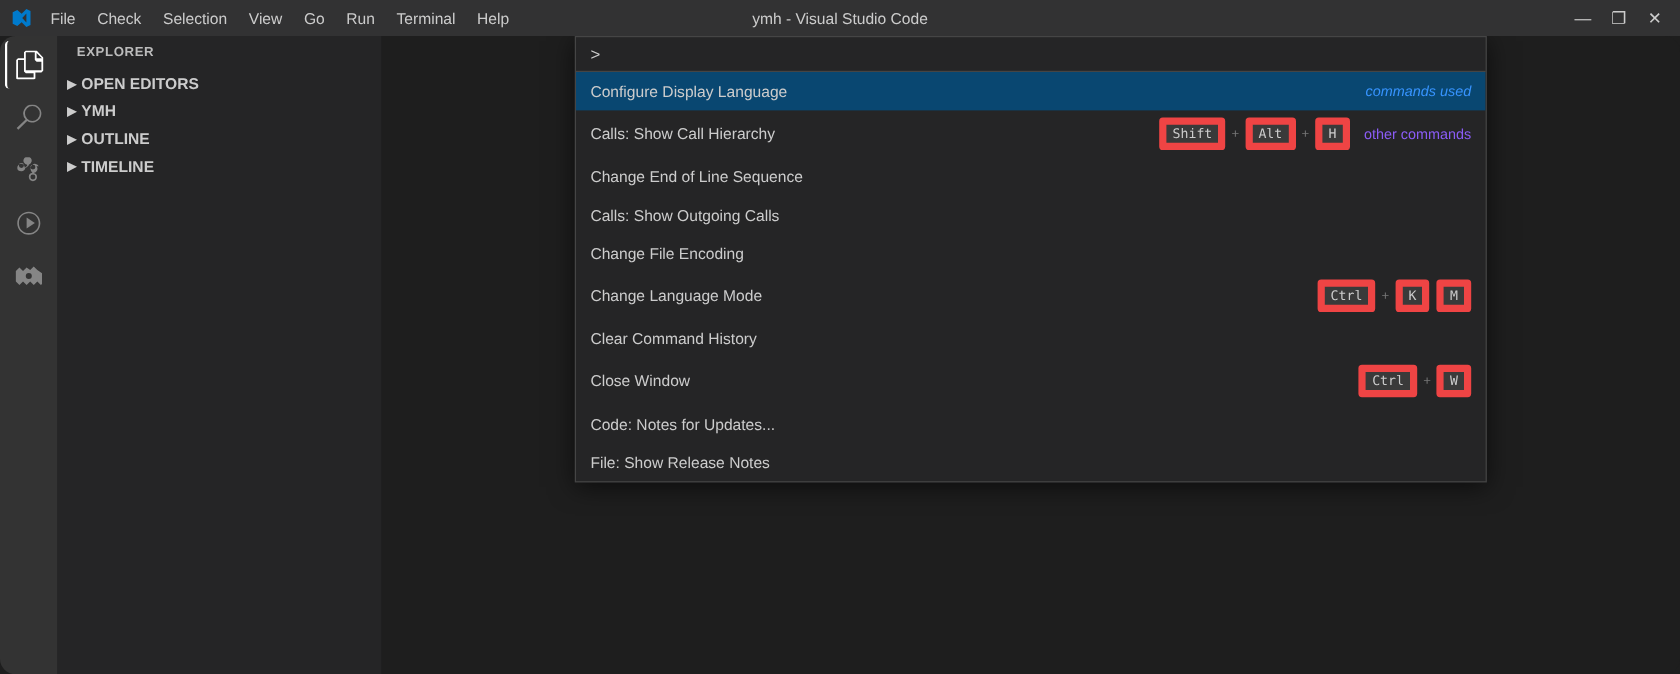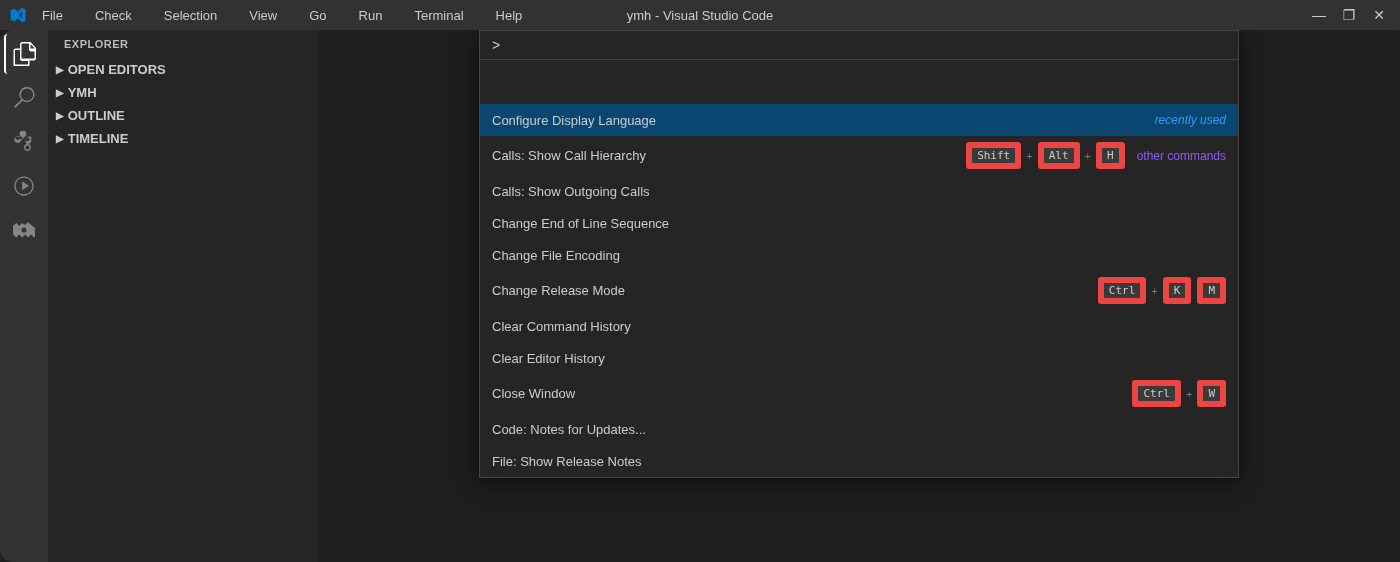--- a/index.html
+++ b/index.html
@@ -35,21 +35,21 @@
 
     .vscode-logo {
       width: 16px;
       height: 16px;
       flex-shrink: 0;
     }
 
     .menu-bar {
       display: flex;
       align-items: center;
-      gap: 16px;
+      gap: 2px;
       justify-content: flex-end;
     }
 
     .menu-item {
       padding: 2px 8px;
       color: #cccccc;
       cursor: pointer;
       border-radius: 3px;
       font-size: 13px;
     }
@@ -202,21 +202,20 @@
       outline: none;
       color: #cccccc;
       font-size: 14px;
       font-family: inherit;
       caret-color: #cccccc;
     }
 
     .command-list {
       overflow-y: auto;
       max-height: 400px;
-      margin-top: 44px;
     }
 
     .command-item {
       display: flex;
       align-items: center;
       justify-content: space-between;
       padding: 6px 12px;
       cursor: pointer;
       min-height: 32px;
     }
@@ -360,85 +359,79 @@
           <input type="text" class="command-input" value="" style="">
         </div>
 
         <div class="command-list">
 
           <div class="command-item selected">
             <div class="command-item-left">
               <span class="command-item-label">Configure Display Language</span>
             </div>
             <div class="command-item-right">
-              <span class="badge-recently-used">recently used</span>
+              <span class="badge-recently-used">commands used</span>
             </div>
           </div>
 
           <div class="command-item">
             <div class="command-item-left">
               <span class="command-item-label">Calls: Show Call Hierarchy</span>
             </div>
             <div class="command-item-right">
               <span class="kbd">Shift</span>
               <span class="kbd-sep">+</span>
               <span class="kbd">Alt</span>
               <span class="kbd-sep">+</span>
               <span class="kbd">H</span>
               <span class="badge-other-commands" style="margin-left:8px">other commands</span>
             </div>
           </div>
 
 
           <div class="command-item">
             <div class="command-item-left">
+              <span class="command-item-label">Change End of Line Sequence</span>
+            </div>
+            <div class="command-item-right"></div>
+          </div>
+
+          <div class="command-item">
+            <div class="command-item-left">
               <span class="command-item-label">Calls: Show Outgoing Calls</span>
             </div>
             <div class="command-item-right"></div>
           </div>
 
           <div class="command-item">
             <div class="command-item-left">
-              <span class="command-item-label">Change End of Line Sequence</span>
-            </div>
-            <div class="command-item-right"></div>
-          </div>
-
-          <div class="command-item">
-            <div class="command-item-left">
               <span class="command-item-label">Change File Encoding</span>
             </div>
             <div class="command-item-right"></div>
           </div>
 
           <div class="command-item">
             <div class="command-item-left">
-              <span class="command-item-label">Change Release Mode</span>
+              <span class="command-item-label">Change Language Mode</span>
             </div>
             <div class="command-item-right">
               <span class="kbd">Ctrl</span>
               <span class="kbd-sep">+</span>
               <span class="kbd">K</span>
               <span class="kbd" style="margin-left:2px">M</span>
             </div>
           </div>
 
           <div class="command-item">
             <div class="command-item-left">
               <span class="command-item-label">Clear Command History</span>
             </div>
             <div class="command-item-right"></div>
           </div>
 
-          <div class="command-item">
-            <div class="command-item-left">
-              <span class="command-item-label">Clear Editor History</span>
-            </div>
-            <div class="command-item-right"></div>
-          </div>
 
           <div class="command-item">
             <div class="command-item-left">
               <span class="command-item-label">Close Window</span>
             </div>
             <div class="command-item-right">
               <span class="kbd">Ctrl</span>
               <span class="kbd-sep">+</span>
               <span class="kbd">W</span>
             </div>

